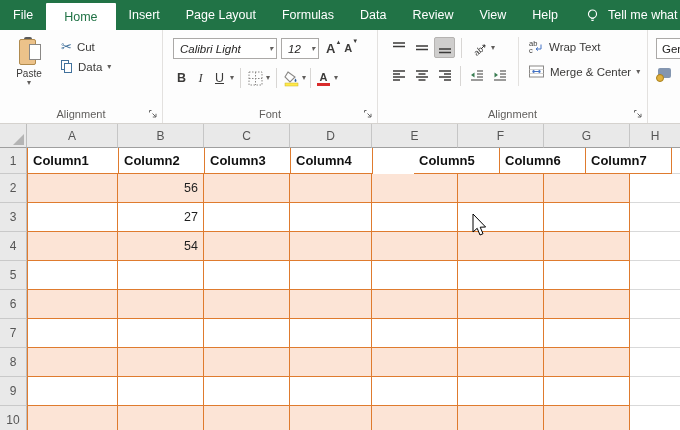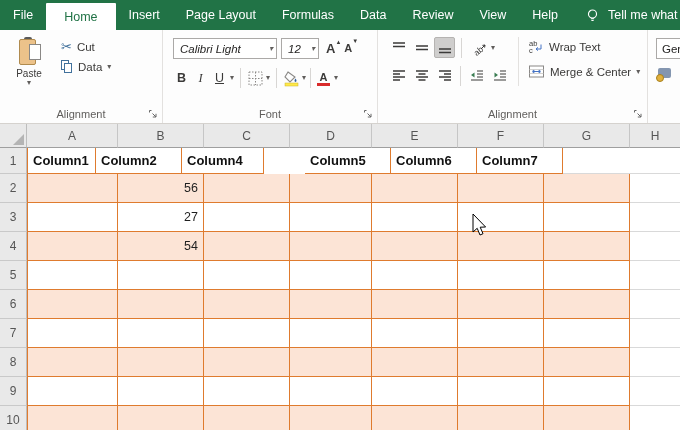--- a/index.html
+++ b/index.html
@@ -327,22 +327,23 @@
         <div class="colhead" style="width: 86px;">C</div>
         <div class="colhead" style="width: 82px;">D</div>
         <div class="colhead" style="width: 86px;">E</div>
         <div class="colhead" style="width: 86px;">F</div>
         <div class="colhead" style="width: 86px;">G</div>
         <div class="colhead">H</div>
       </div>
     <div>
         <div class="grow" style="height: 26px;">
           <div class="rowhead">1</div>
-          <div class="cell first hdr" style="width: 69px;">Column1</div>
+          <div class="cell first hdr" style="width: 92px;">Column1</div>
           <div class="cell hdr" style="width: 86px;">Column2</div>
+          <div class="cell hdr" style="width: 86px;">Column3</div>
           <div class="cell hdr" style="width: 82px;">Column4</div>
           <div class="cell hdr" style="width: 86px; margin-left: 41px;">Column5</div>
           <div class="cell hdr" style="width: 86px;">Column6</div>
           <div class="cell hdr" style="width: 86px;">Column7</div>
           <div class="cell outside"></div>
         </div>
         <div class="grow" style="height: 29px;">
           <div class="rowhead">2</div>
           <div class="cell first banded" style="width: 91px;"></div>
           <div class="cell banded num" style="width: 86px;">56</div>

